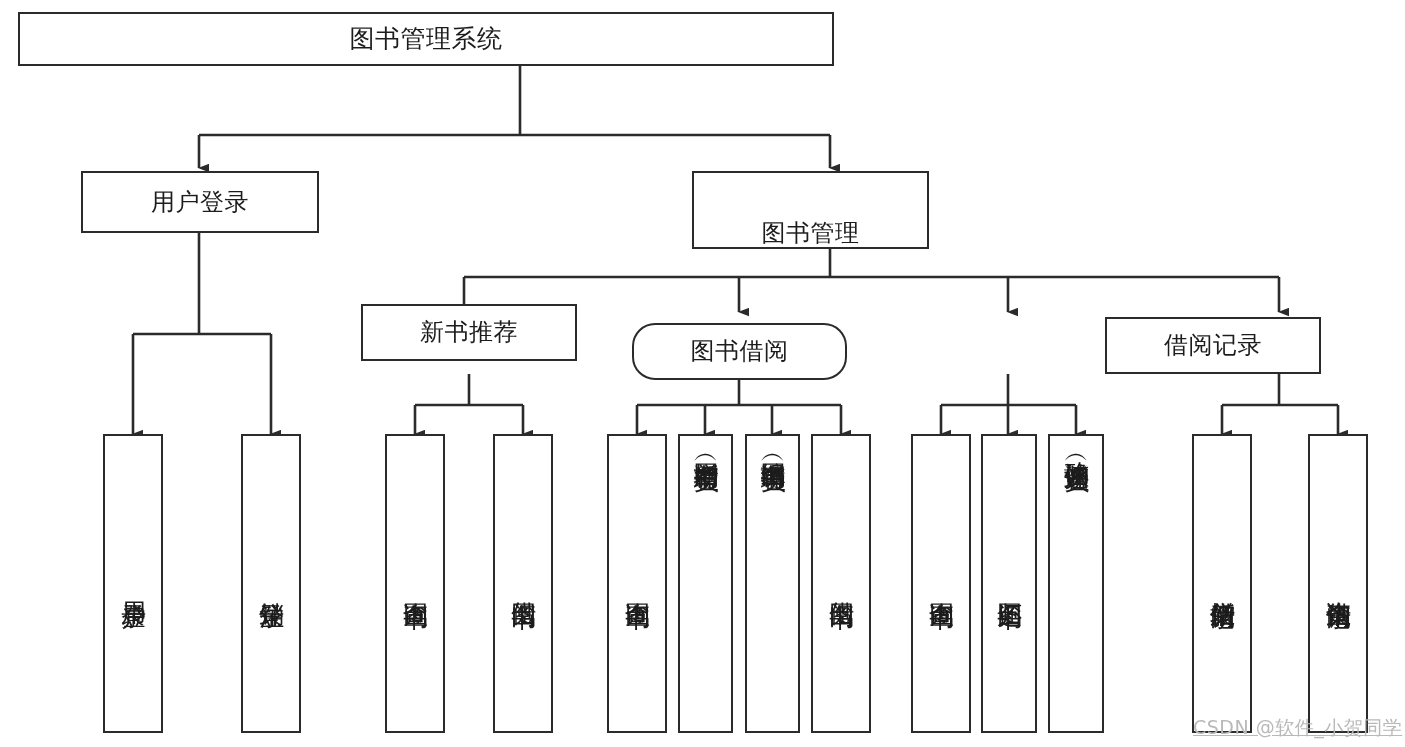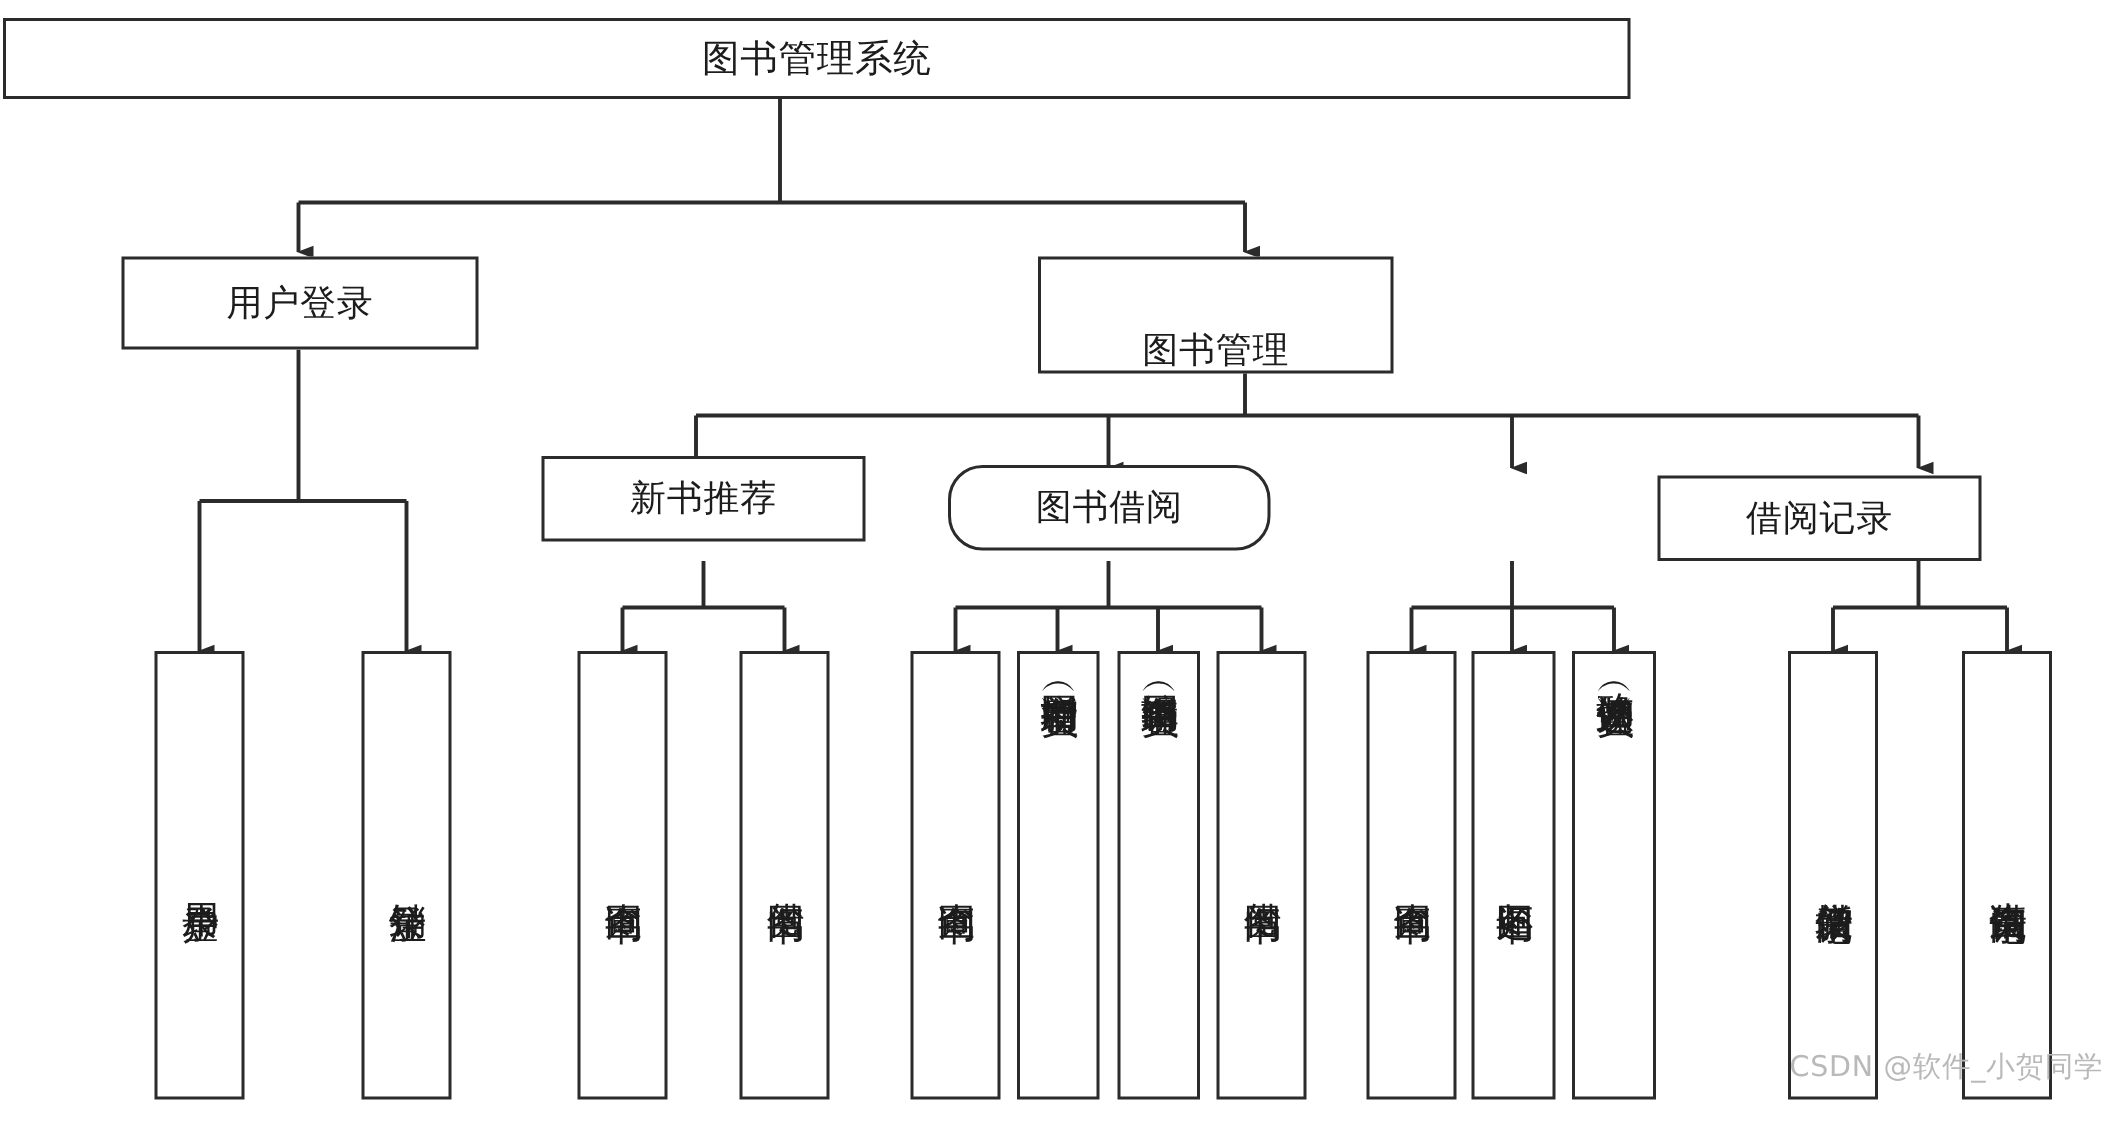--- a/index.html
+++ b/index.html
@@ -127,35 +127,35 @@
       <path d="M1008,405 L1008,434" marker-end="url(#arrowhead)"></path>
       <path d="M1076,405 L1076,434" marker-end="url(#arrowhead)"></path>
 
       <path d="M1279,374 L1279,405"></path>
       <path d="M1222,405 L1338,405"></path>
       <path d="M1222,405 L1222,434" marker-end="url(#arrowhead)"></path>
       <path d="M1338,405 L1338,434" marker-end="url(#arrowhead)"></path>
     </g>
   </svg>
 
-  <div class="node horiz root" style="left:2px; top:12px; width:1085px; height:54px;">
+  <div class="node horiz root" style="left:18px; top:12px; width:816px; height:54px;">
     <span class="label">图书管理系统</span>
   </div>
 
   <div class="node horiz" style="left:81px; top:171px; width:238px; height:62px;">
     <span class="label">用户登录</span>
   </div>
   <div class="node horiz" style="left:692px; top:171px; width:237px; height:78px;align-items:flex-end;">
     <span class="label">图书管理</span>
   </div>
 
   <div class="node horiz" style="left:361px; top:304px; width:216px; height:57px;">
     <span class="label">新书推荐</span>
   </div>
-  <div class="node horiz" style="left:632px; top:310px; width:215px; height:57px;border-radius:23px;">
+  <div class="node horiz" style="left:632px; top:323px; width:215px; height:57px;border-radius:23px;">
     <span class="label">图书借阅</span>
   </div>
   <div class="node horiz" style="left:1105px; top:317px; width:216px; height:57px;">
     <span class="label">借阅记录</span>
   </div>
 
   <div class="node vert center-text" style="left:103px; top:434px; width:60px; height:299px;">
     <span class="label">用户登录</span>
   </div>
   <div class="node vert center-text" style="left:241px; top:434px; width:60px; height:299px;">
@@ -192,15 +192,15 @@
     <span class="label">确认归还（管理员）</span>
   </div>
 
   <div class="node vert center-text" style="left:1192px; top:434px; width:60px; height:299px;">
     <span class="label">新增借阅记录</span>
   </div>
   <div class="node vert center-text" style="left:1308px; top:434px; width:60px; height:299px;">
     <span class="label">查询借阅记录</span>
   </div>
 
-  <div class="watermark" style="left:1193px; top:698px;">CSDN @软件_小贺同学</div>
+  <div class="watermark" style="left:1193px; top:715px;text-decoration:underline;">CSDN @软件_小贺同学</div>
 
 </div>
 
 </body></html>

